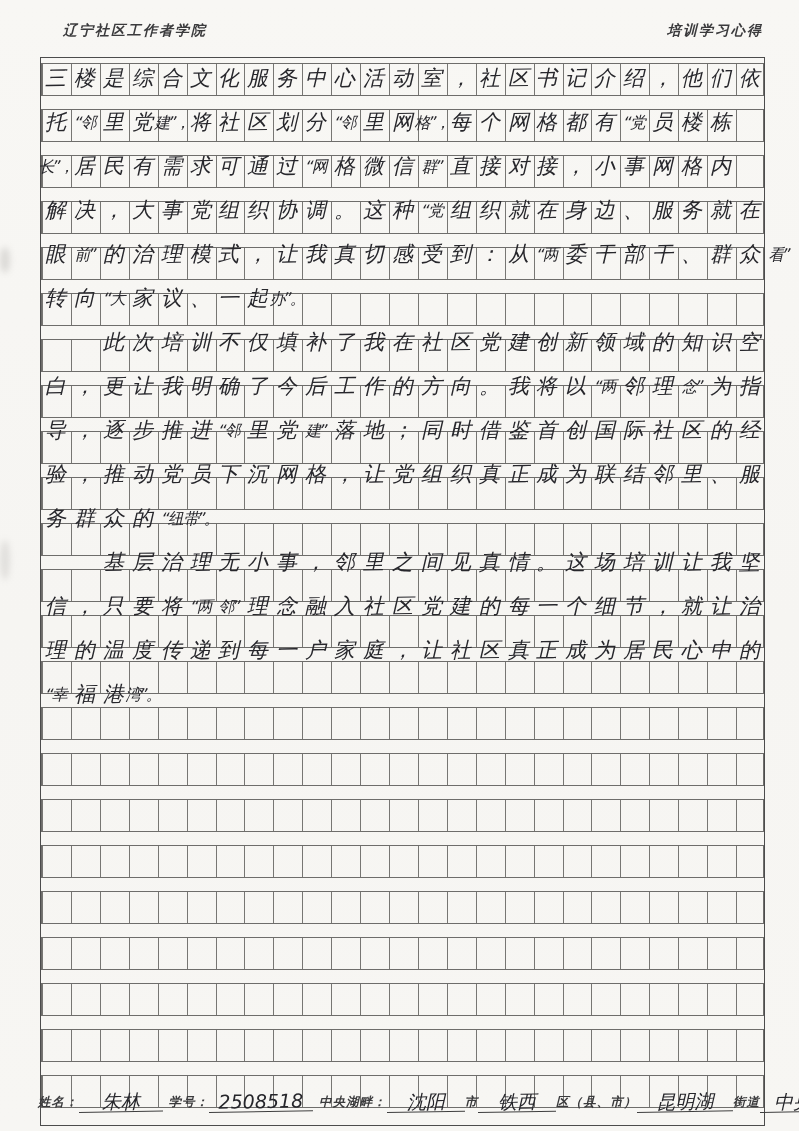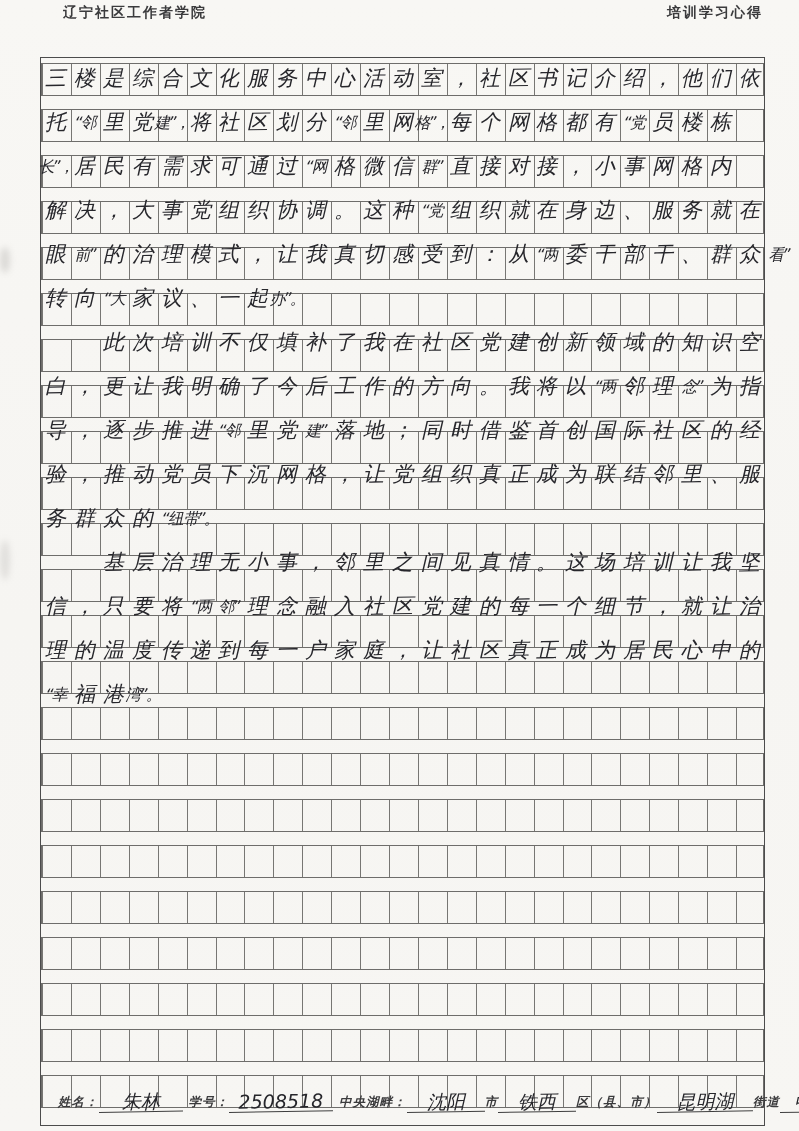--- a/index.html
+++ b/index.html
@@ -11,24 +11,24 @@
   }
   .page{
     position:absolute;inset:0;
     background:linear-gradient(180deg,#f8f7f4 0%,#f6f5f2 55%,#f7f6f3 100%);
   }
   
   .smudge{position:absolute;left:0;width:10px;height:26px;background:#b9b7b4;opacity:.45;filter:blur(3px);border-radius:50%;}
   .smudge.s2{height:40px;opacity:.35;}
 
   .header{
-    position:absolute;top:4px;left:63px;right:36px;
+    position:absolute;top:22px;left:63px;right:36px;
     display:flex;justify-content:space-between;align-items:baseline;
     font-size:14px;font-weight:bold;color:#3b3b3d;
-    letter-spacing:2px;
+    letter-spacing:2px;font-style:italic;
   }
 
   .grid{
     position:absolute;left:40px;top:57px;width:723px;
     border:1.6px solid #4c4c4c;
     padding:5px 0 4px 0;
     background:transparent;
   }
   .grid-row{
     height:31px;
@@ -52,21 +52,21 @@
     display:flex;align-items:center;justify-content:center;
     font-size:21px;line-height:31px;
     transform:rotate(-1deg);
   }
   .hand-cell.squeeze{font-size:16px;letter-spacing:-2px;}
 
   .footer{
     position:absolute;left:38px;right:30px;top:1092px;
     display:flex;align-items:flex-end;
     font-size:12.5px;font-weight:bold;color:#3b3b3d;
-    font-style:italic;white-space:nowrap;margin-left:20px;
+    font-style:italic;white-space:nowrap;
   }
   .footer .lbl{flex:0 0 auto;padding-bottom:2px;letter-spacing:1px;}
   .footer .fill{
     flex:0 0 auto;text-align:center;
     border-bottom:1.2px solid #3f3f3f;
     font-family:"DejaVu Sans",cursive,sans-serif;
     font-size:19px;font-weight:normal;color:#26262b;
     transform:rotate(-1deg);transform-origin:bottom left;
     padding:0 6px;line-height:20px;
   }

